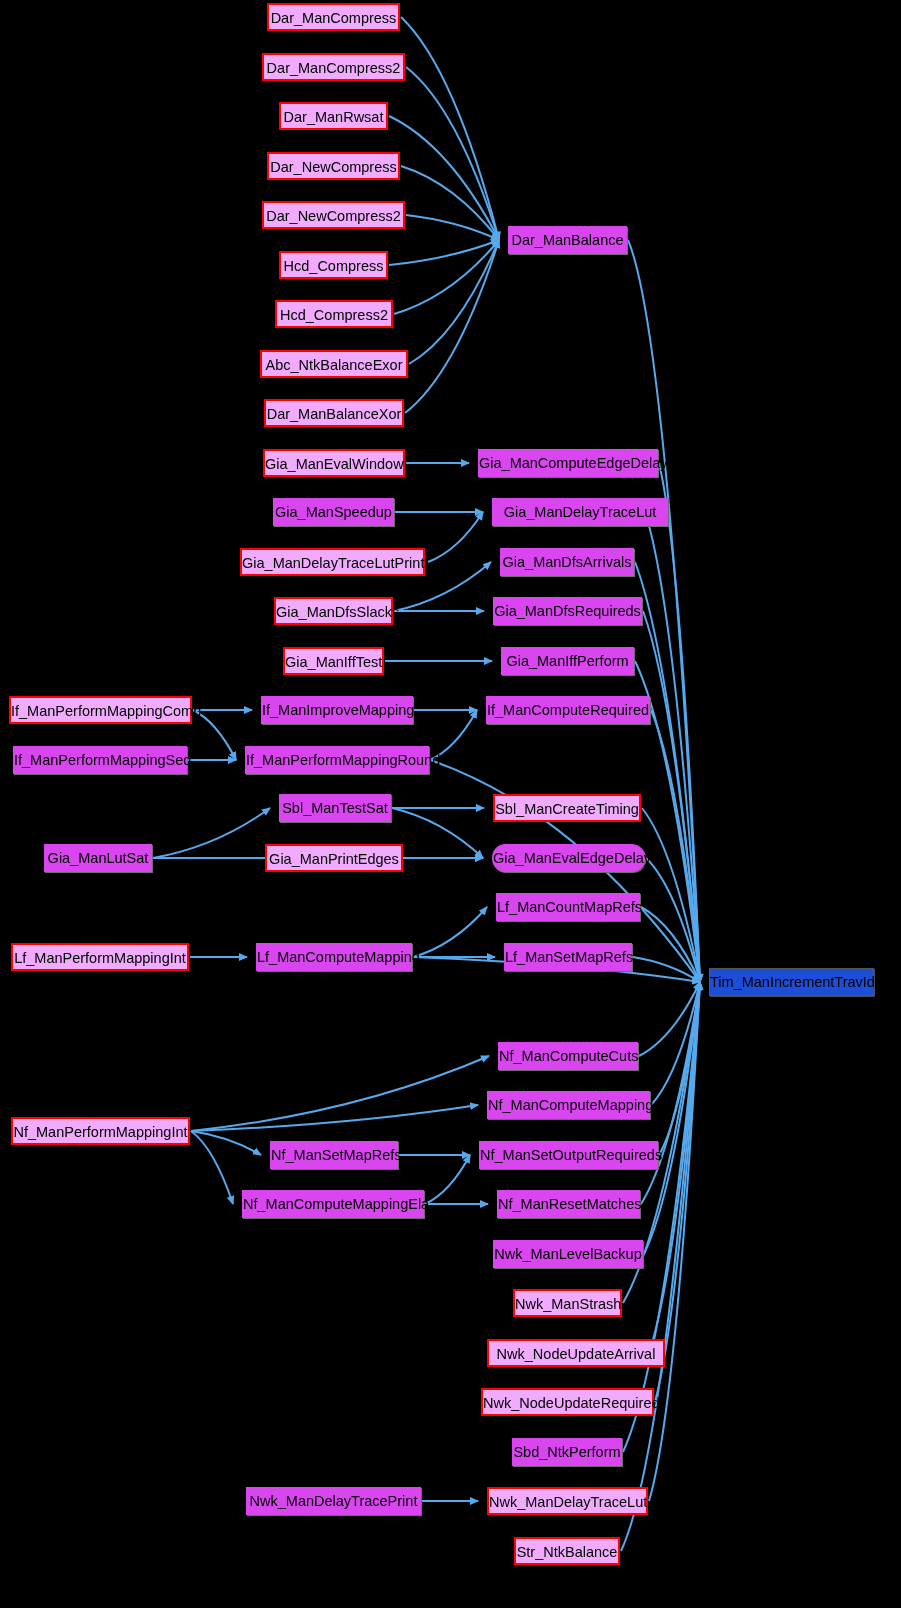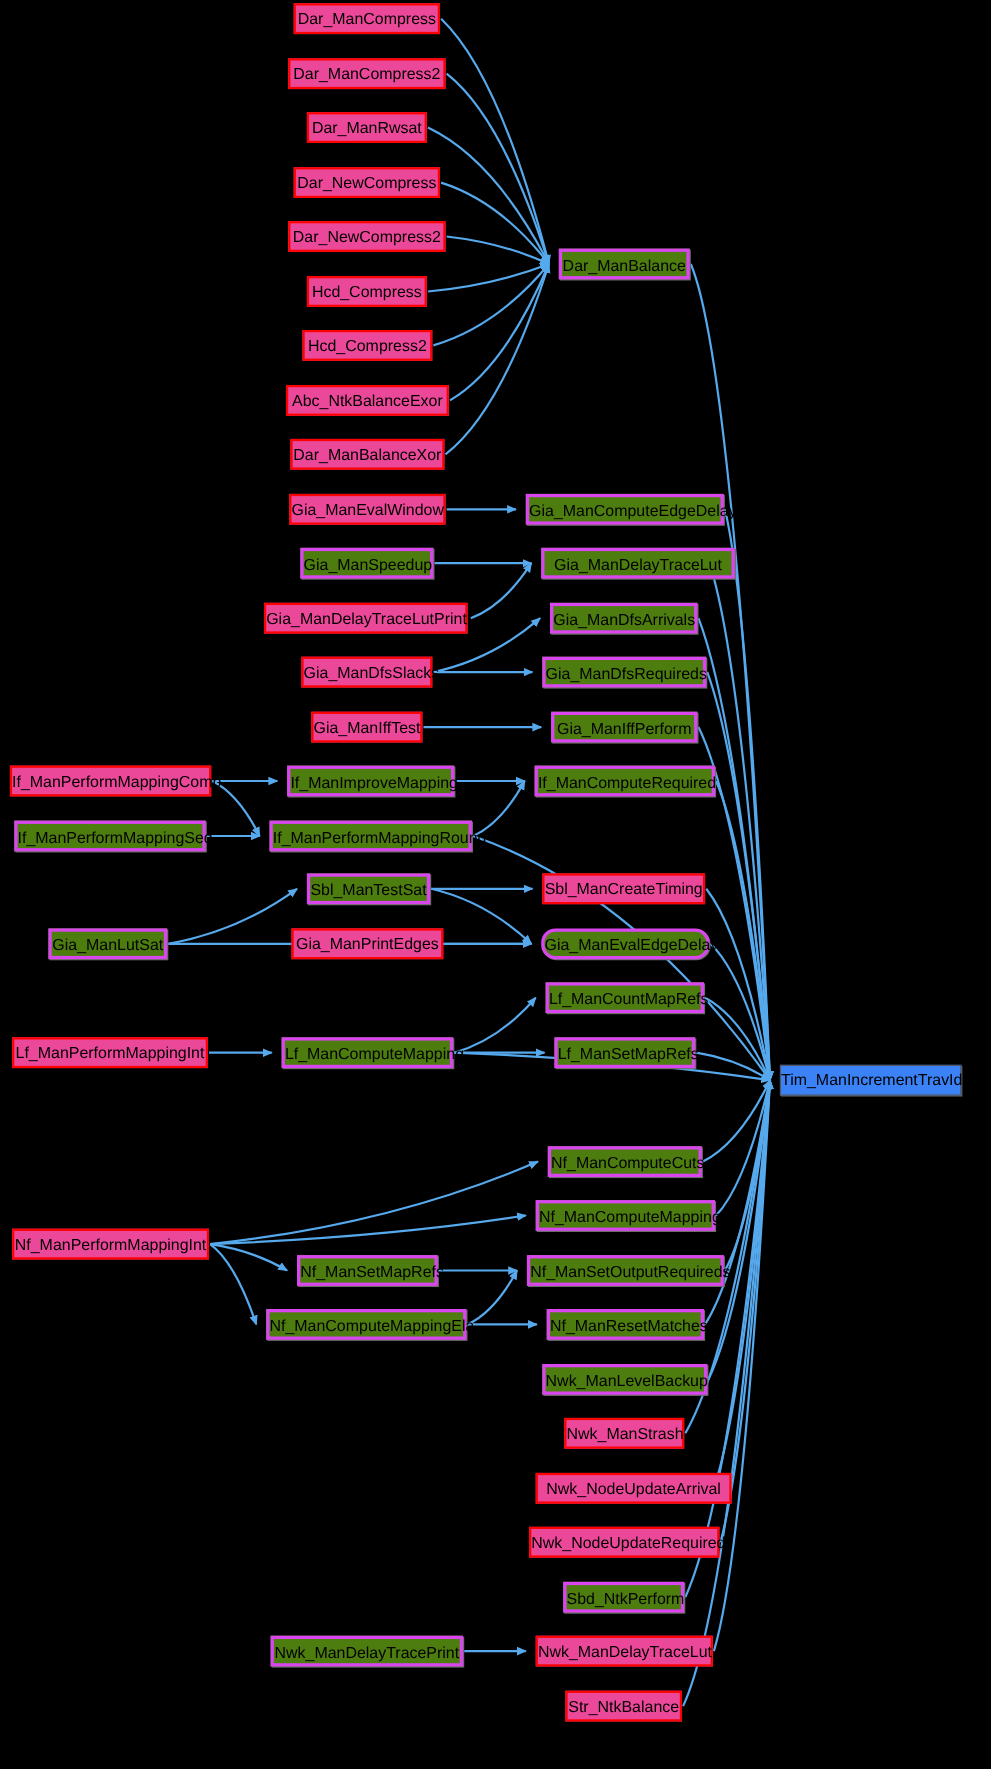--- a/index.html
+++ b/index.html
@@ -13,31 +13,31 @@
   #edges{position:absolute;left:0;top:0;width:901px;height:1608px;pointer-events:none;}
   .node{
     position:absolute;
     box-sizing:border-box;
     height:28px;
     line-height:26px;
     text-align:center;
     font-size:14.5px;
     color:#000;
     white-space:nowrap;
-    border:3px solid #d946ef;
-    background:#4d7c0f;
+    border:1px solid #d946ef;
+    background:#d946ef;
     box-shadow:1px 1px 0 0 #6b6b6b;
   }
   .node.red{
     border:2px solid #ff0000;
-    background:#ec4899;
+    background:#f0abfc;
     box-shadow:none;
   }
   .node.target{
-    background:#3b82f6;
+    background:#1d4ed8;
     border:1px solid #555;
     box-shadow:1px 1px 0 0 #4d4d4d;
   }
 </style>
 </head>
 <body>
 
 <div id="canvas">
   <svg id="edges" viewBox="0 0 901 1608" xmlns="http://www.w3.org/2000/svg">
     <defs>

